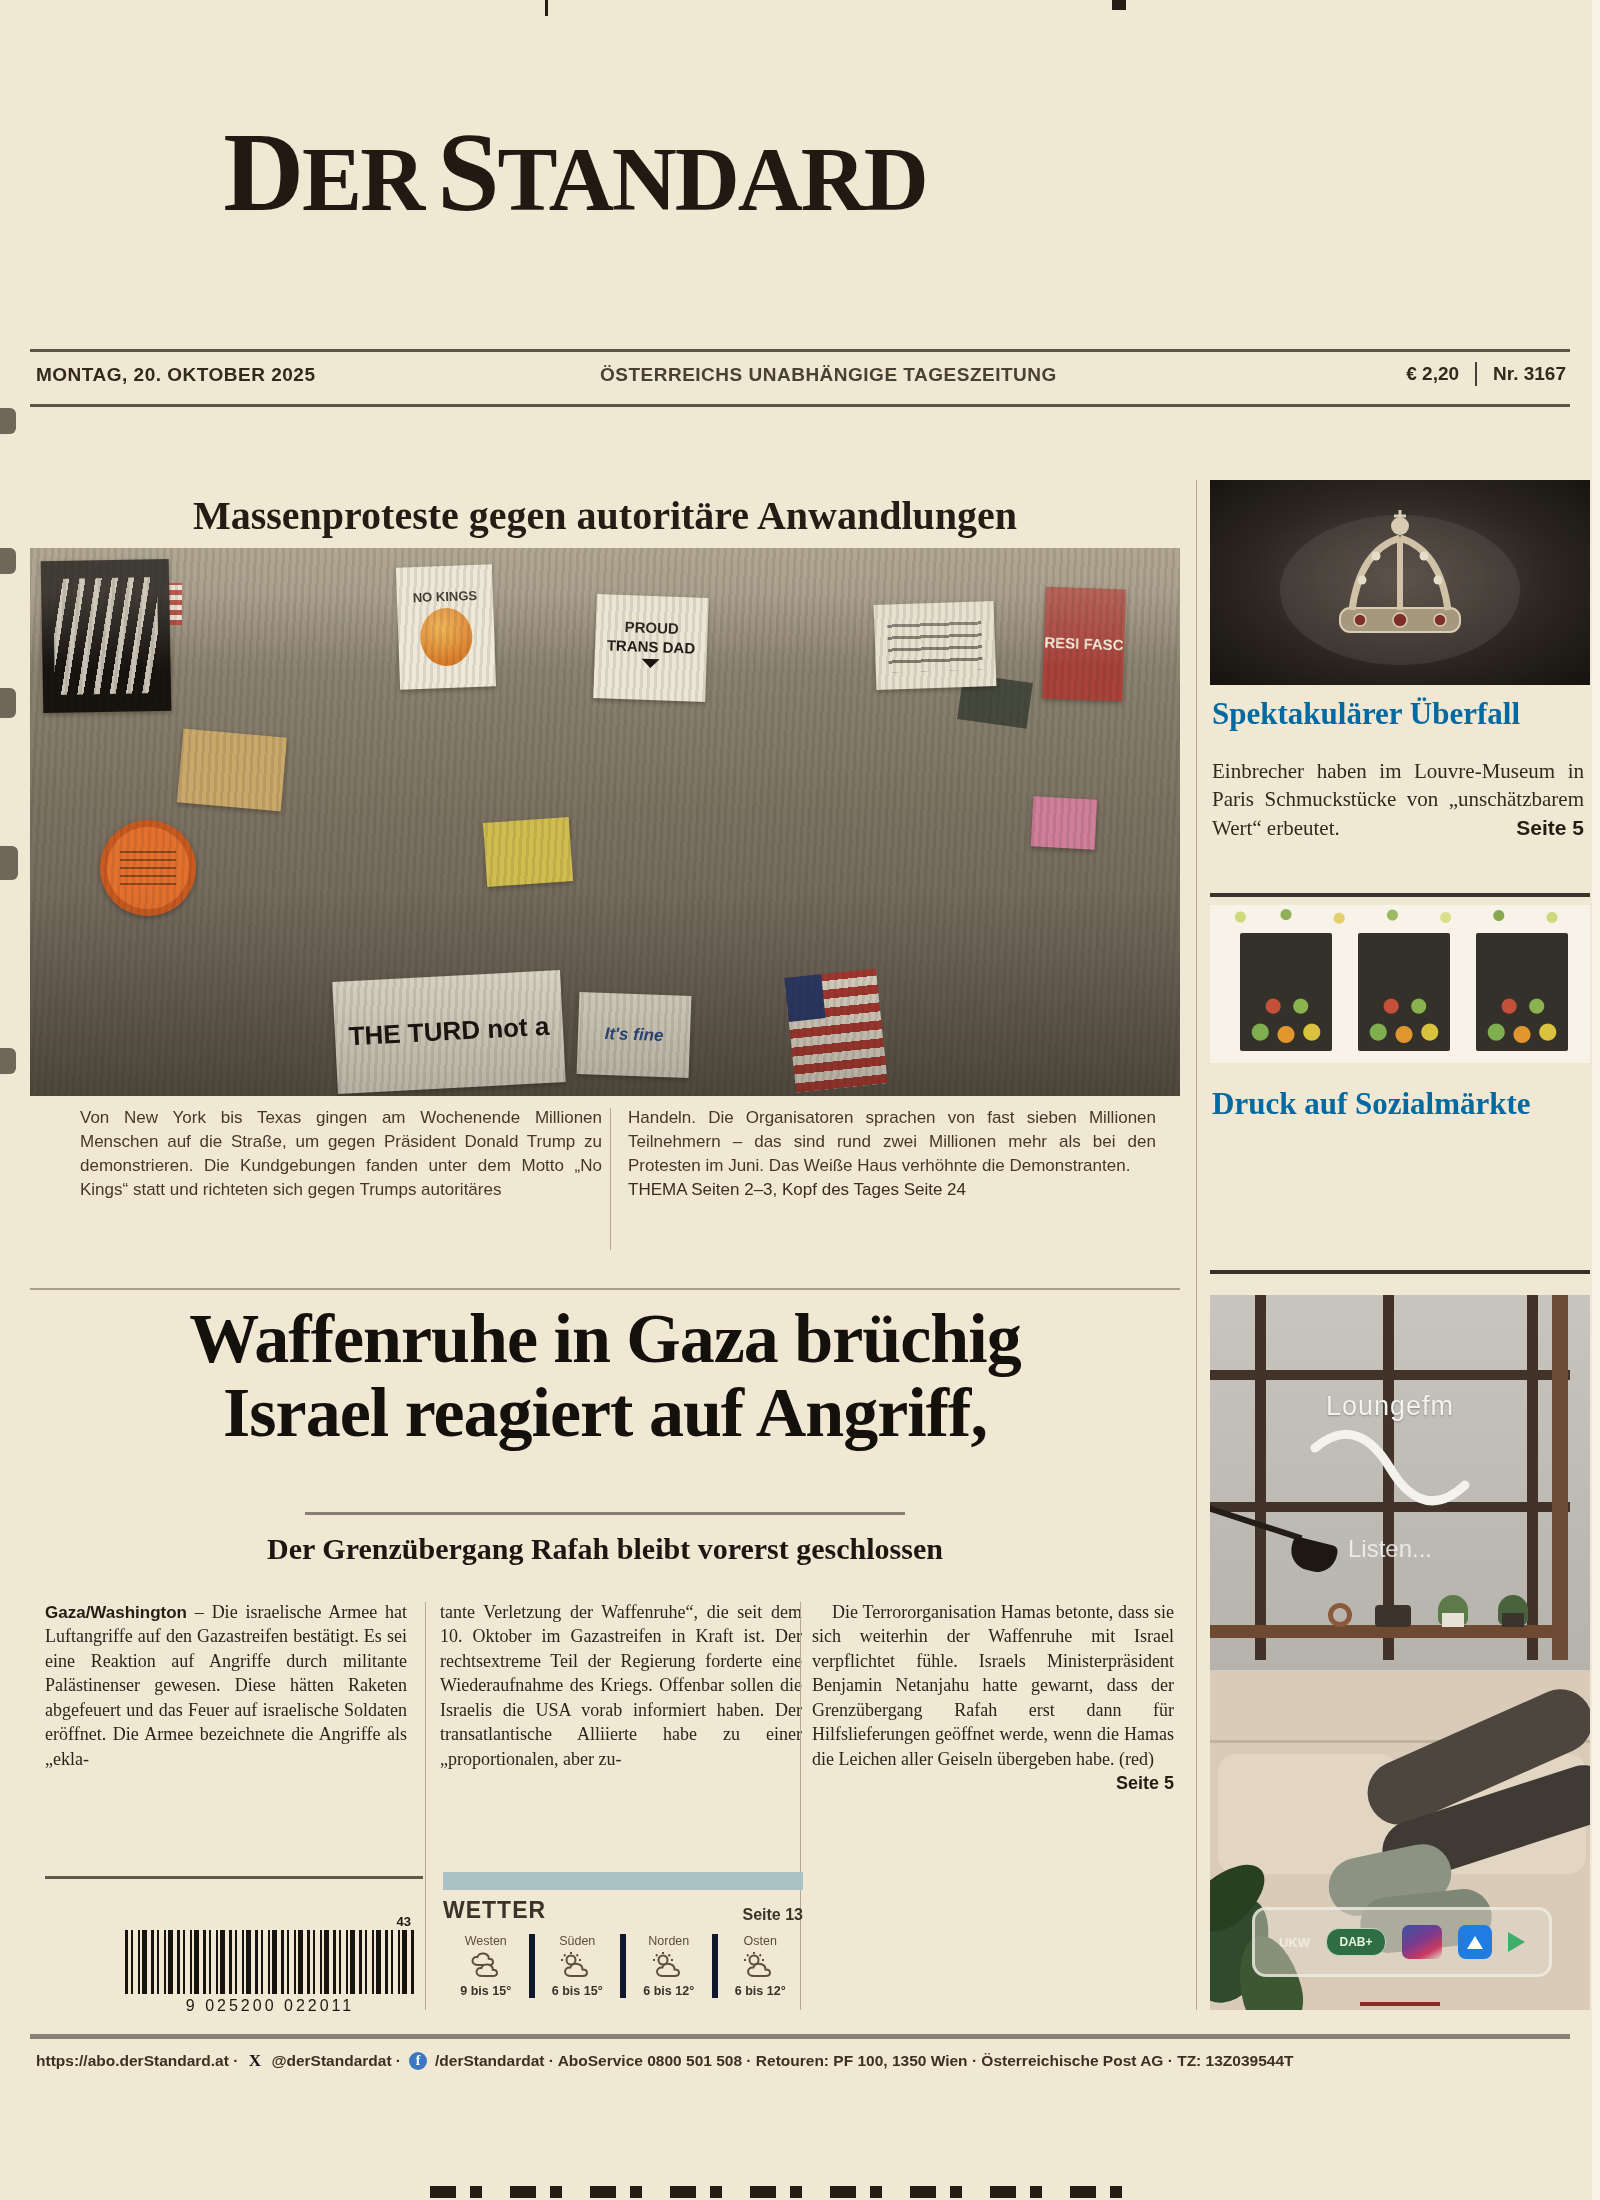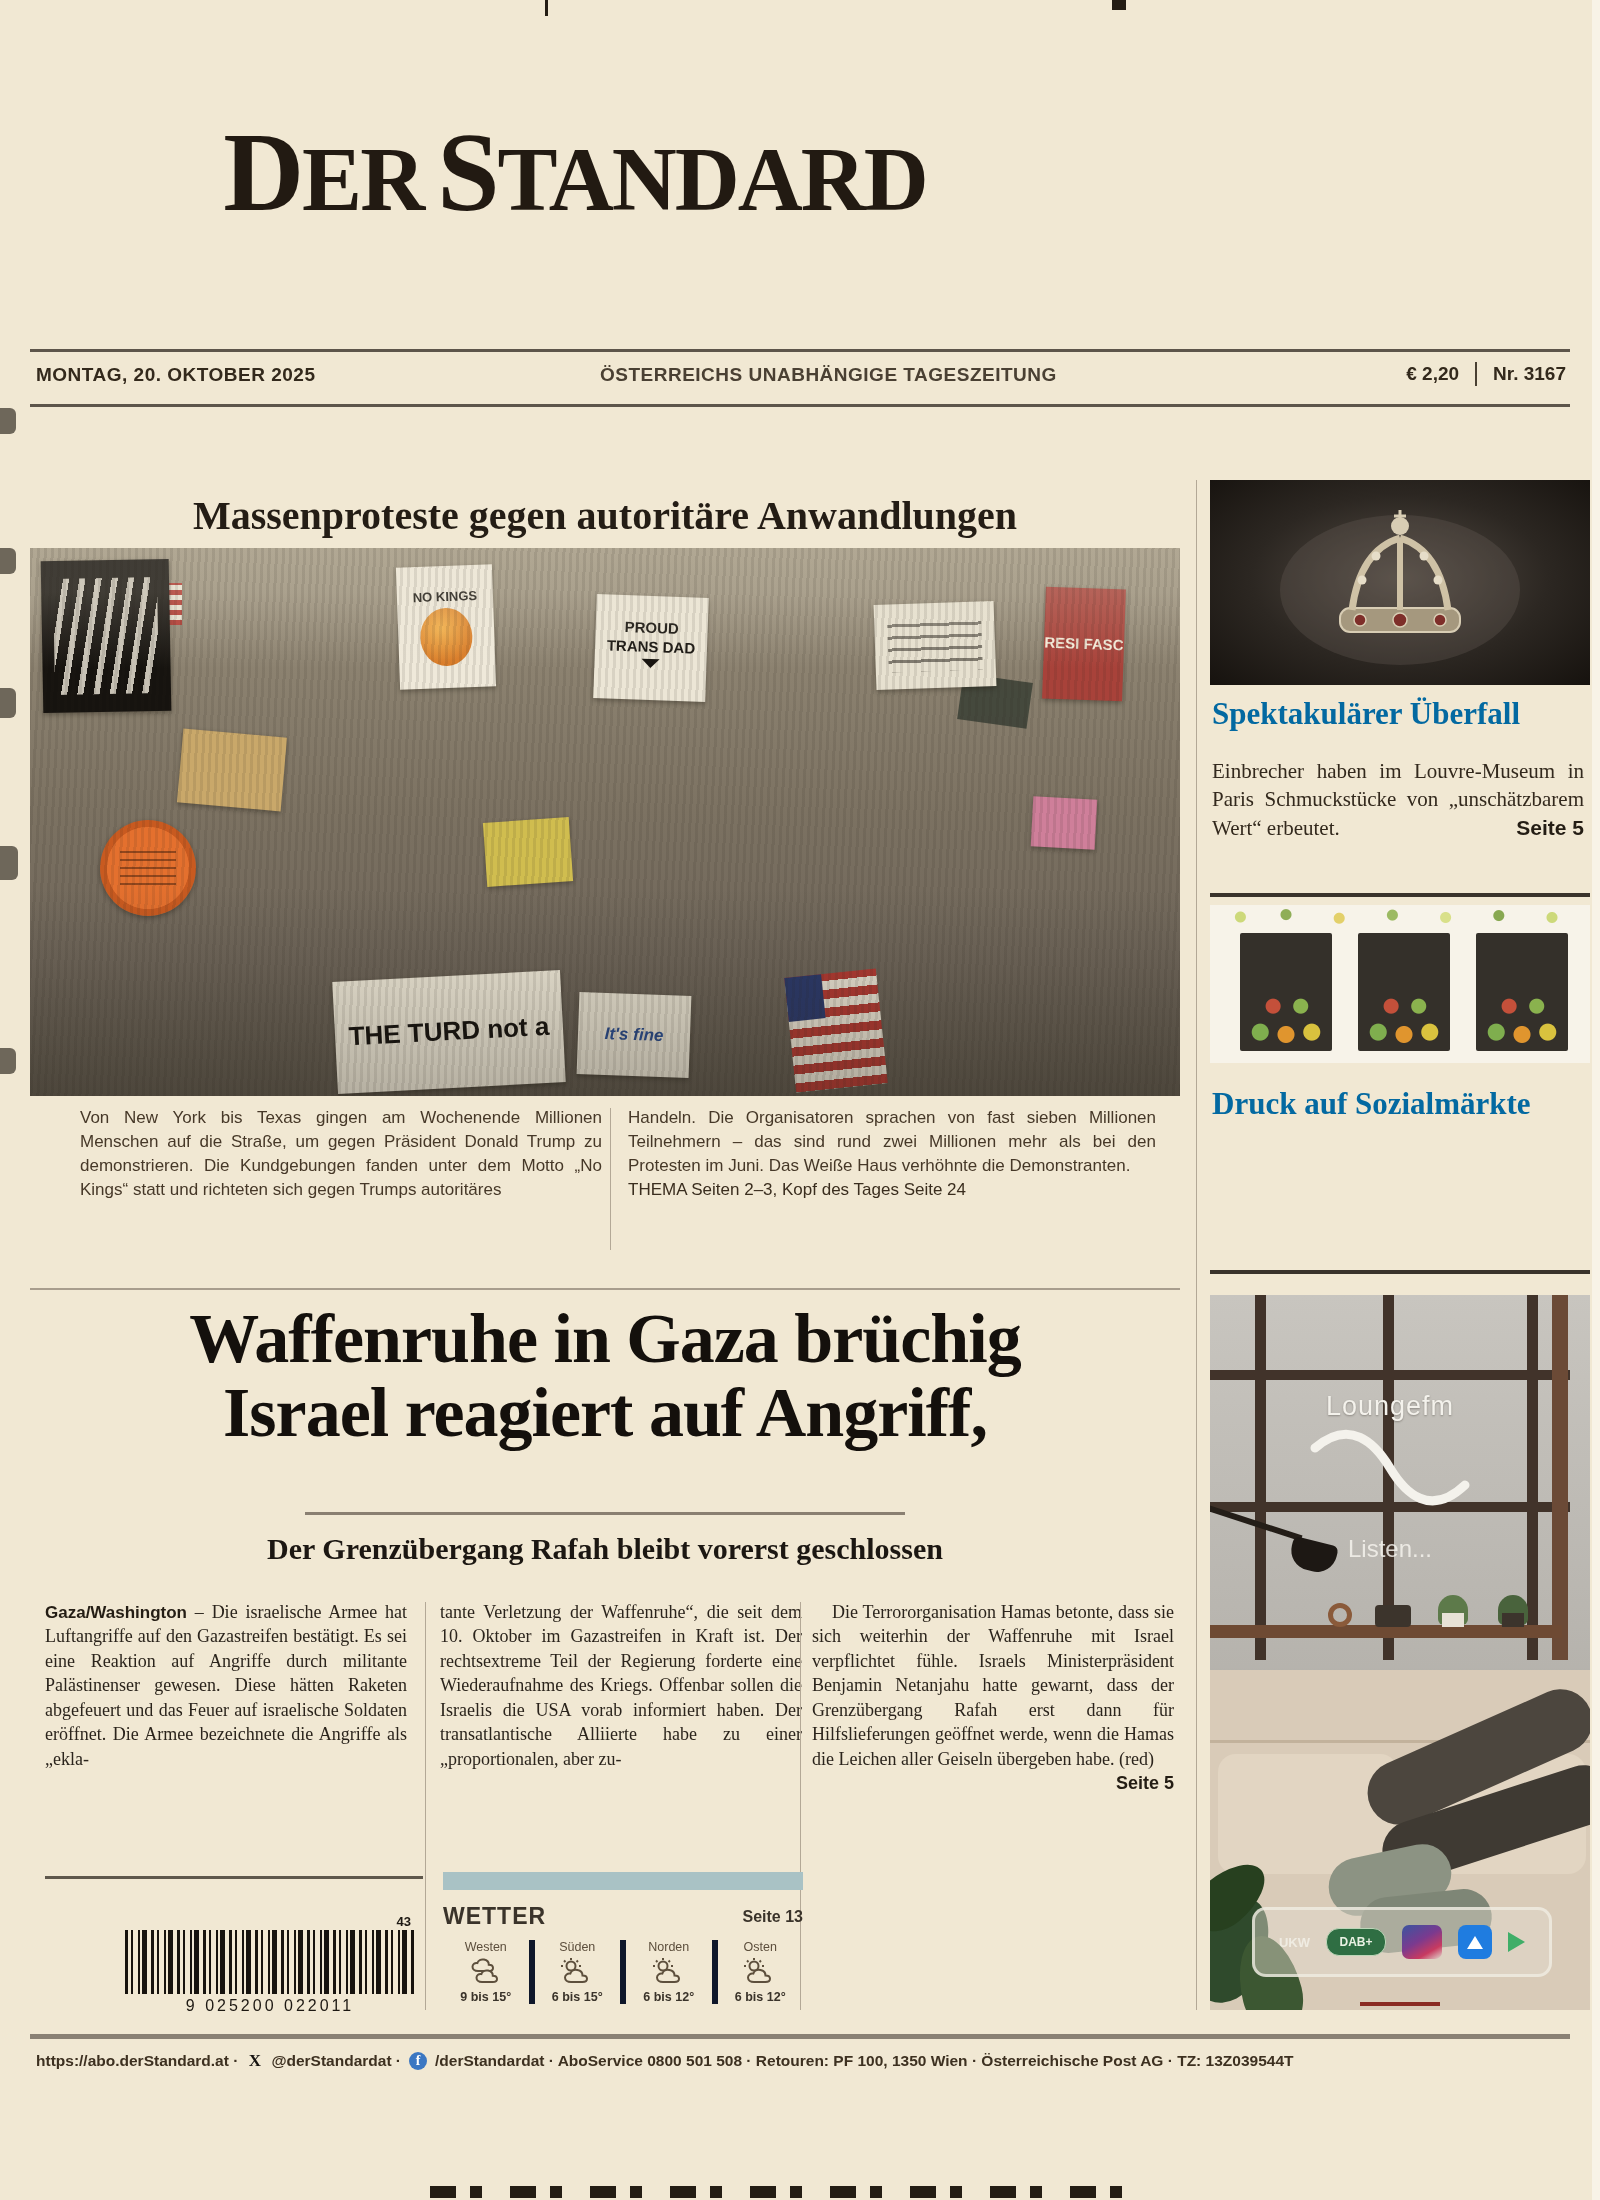--- a/index.html
+++ b/index.html
@@ -120,21 +120,21 @@
   .c1-rule{position:absolute;left:45px;top:1876px;width:378px;height:3px;background:#5f584c;}
   .barcode{position:absolute;left:125px;top:1930px;width:290px;}
   .bars{height:64px;background:repeating-linear-gradient(90deg,#17130e 0 3px,transparent 3px 6px,#17130e 6px 8px,
         transparent 8px 13px,#17130e 13px 15px,transparent 15px 17px,#17130e 17px 22px,transparent 22px 26px);}
   .barcode-corner{position:absolute;right:4px;top:-16px;font-size:13px;font-weight:bold;color:#1d1812;}
   .barcode-num{margin-top:3px;font-size:16px;letter-spacing:3px;color:#1d1812;text-align:center;}
 
   
   .weather{position:absolute;left:443px;top:1872px;width:360px;}
   .weather-bar{height:18px;background:#a9c2c5;}
-  .weather-head{display:flex;justify-content:space-between;align-items:center;margin-top:13px;}
+  .weather-head{display:flex;justify-content:space-between;align-items:flex-end;margin-top:7px;}
   .weather-title{font-weight:bold;font-size:23px;letter-spacing:1px;color:#3a332a;}
   .weather-ref{font-weight:bold;font-size:16px;color:#3a332a;}
   .weather-cells{display:flex;margin-top:10px;}
   .wcell{flex:1;text-align:center;padding:0 4px;}
   .wcell + .wcell{border-left:6px solid #0f172a;}
   .wlabel{font-size:12.5px;color:#5c4e3c;}
   .wicon{margin:3px 0 1px;}
   .wtemp{font-size:12.5px;font-weight:bold;color:#3a332a;}
 
   

